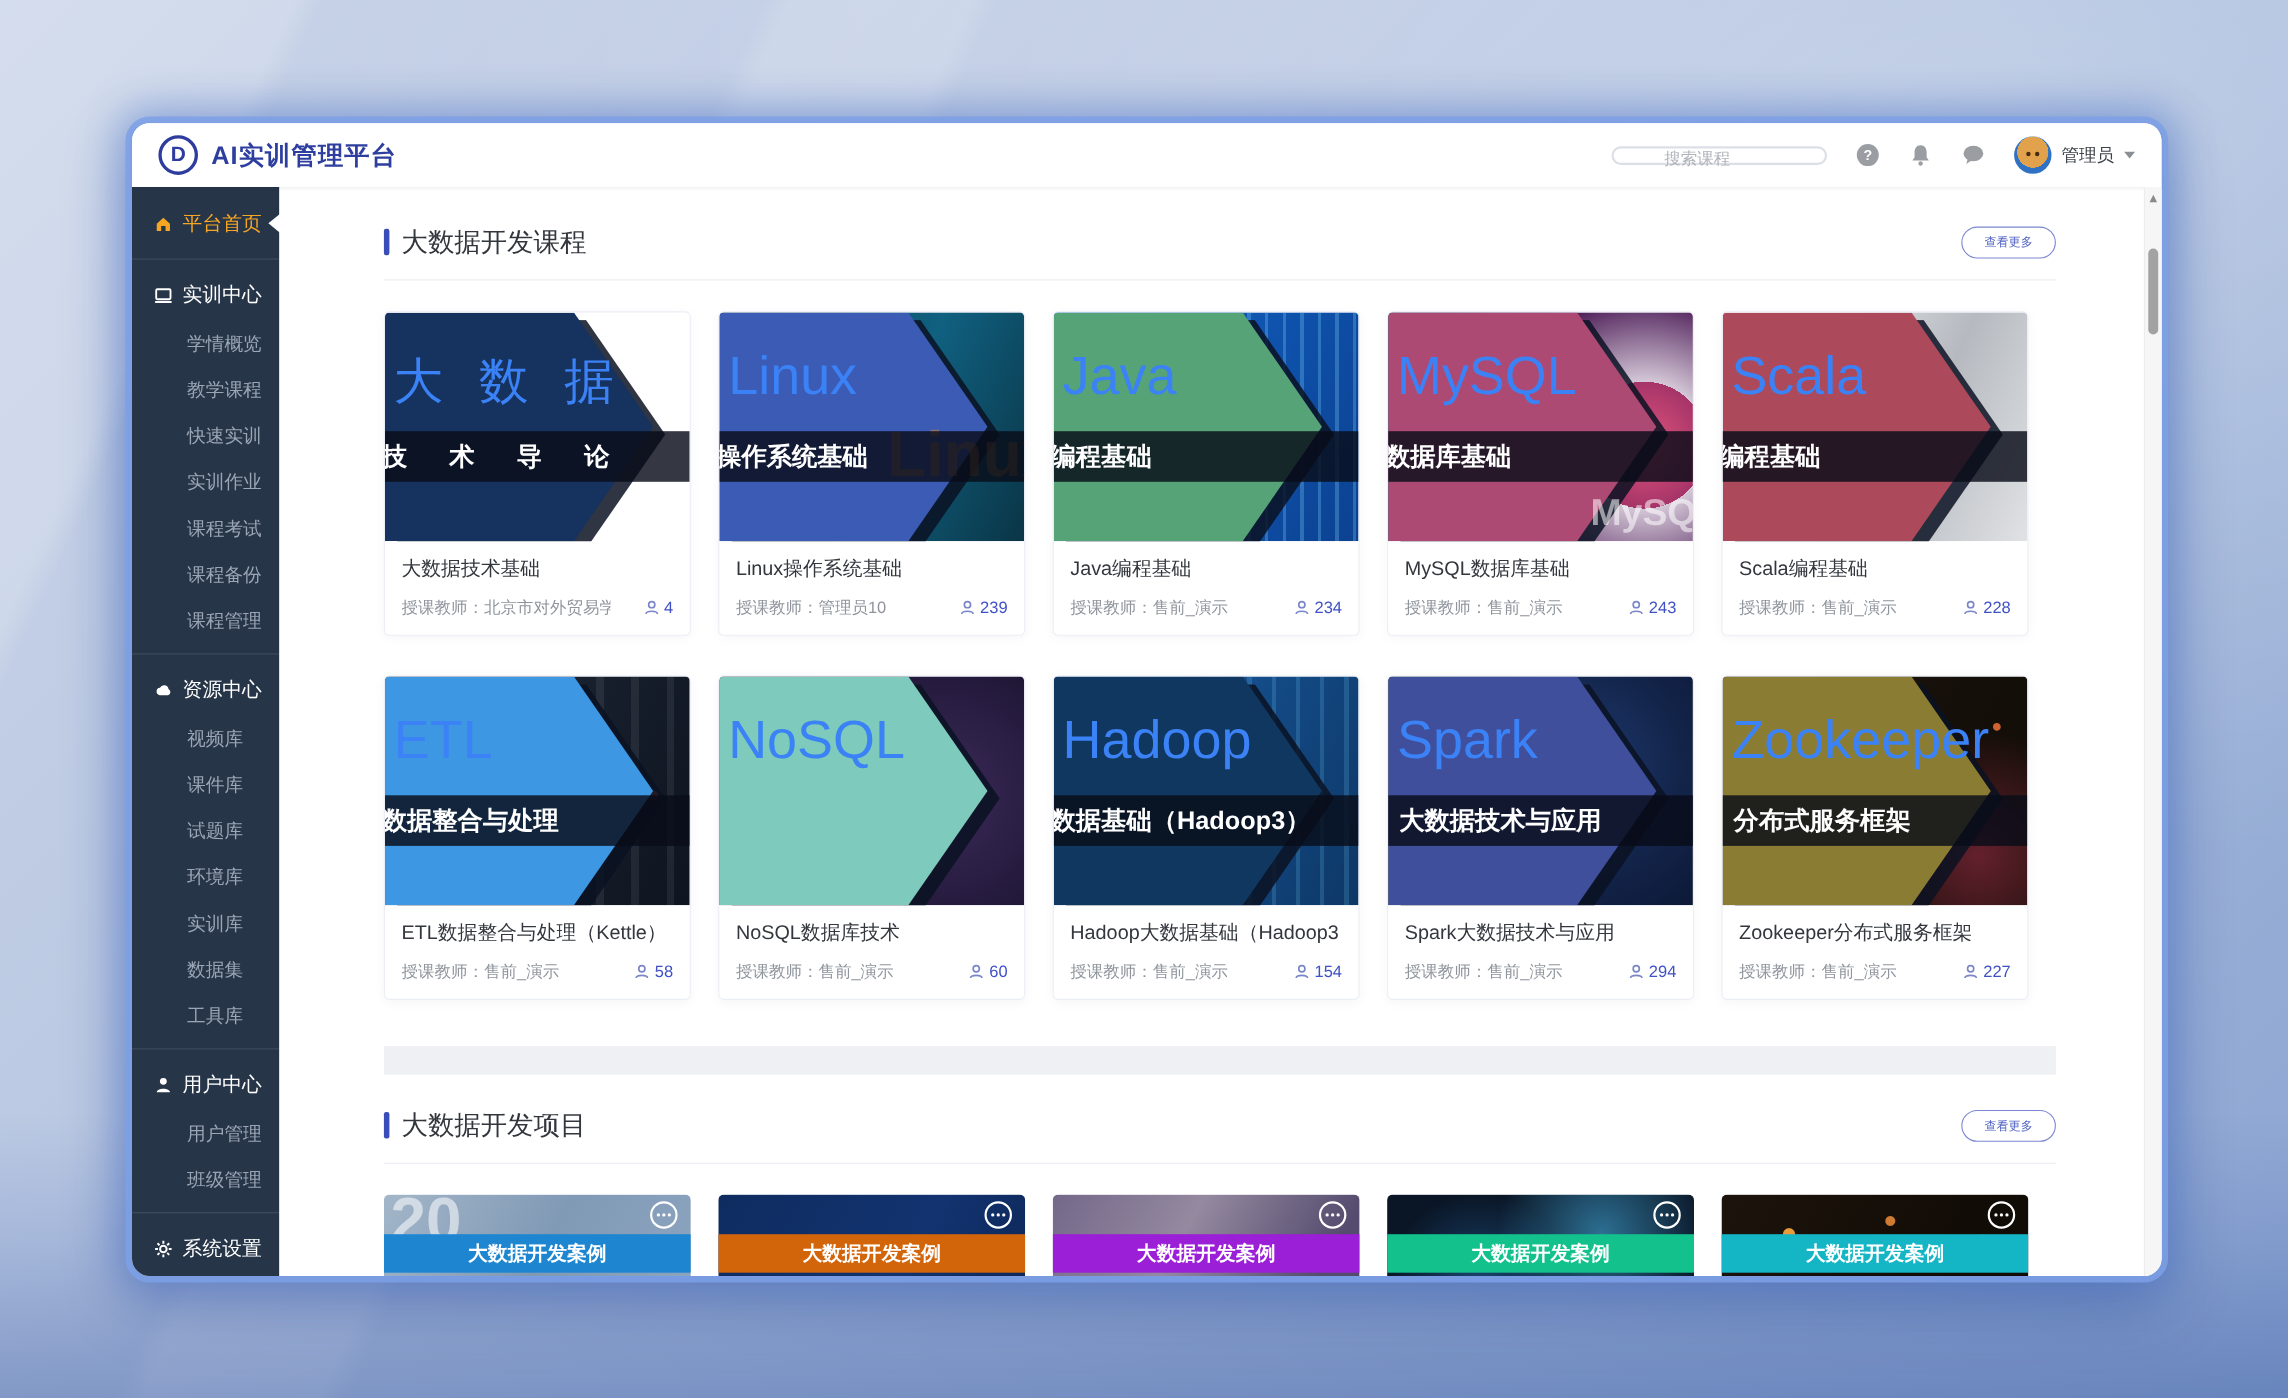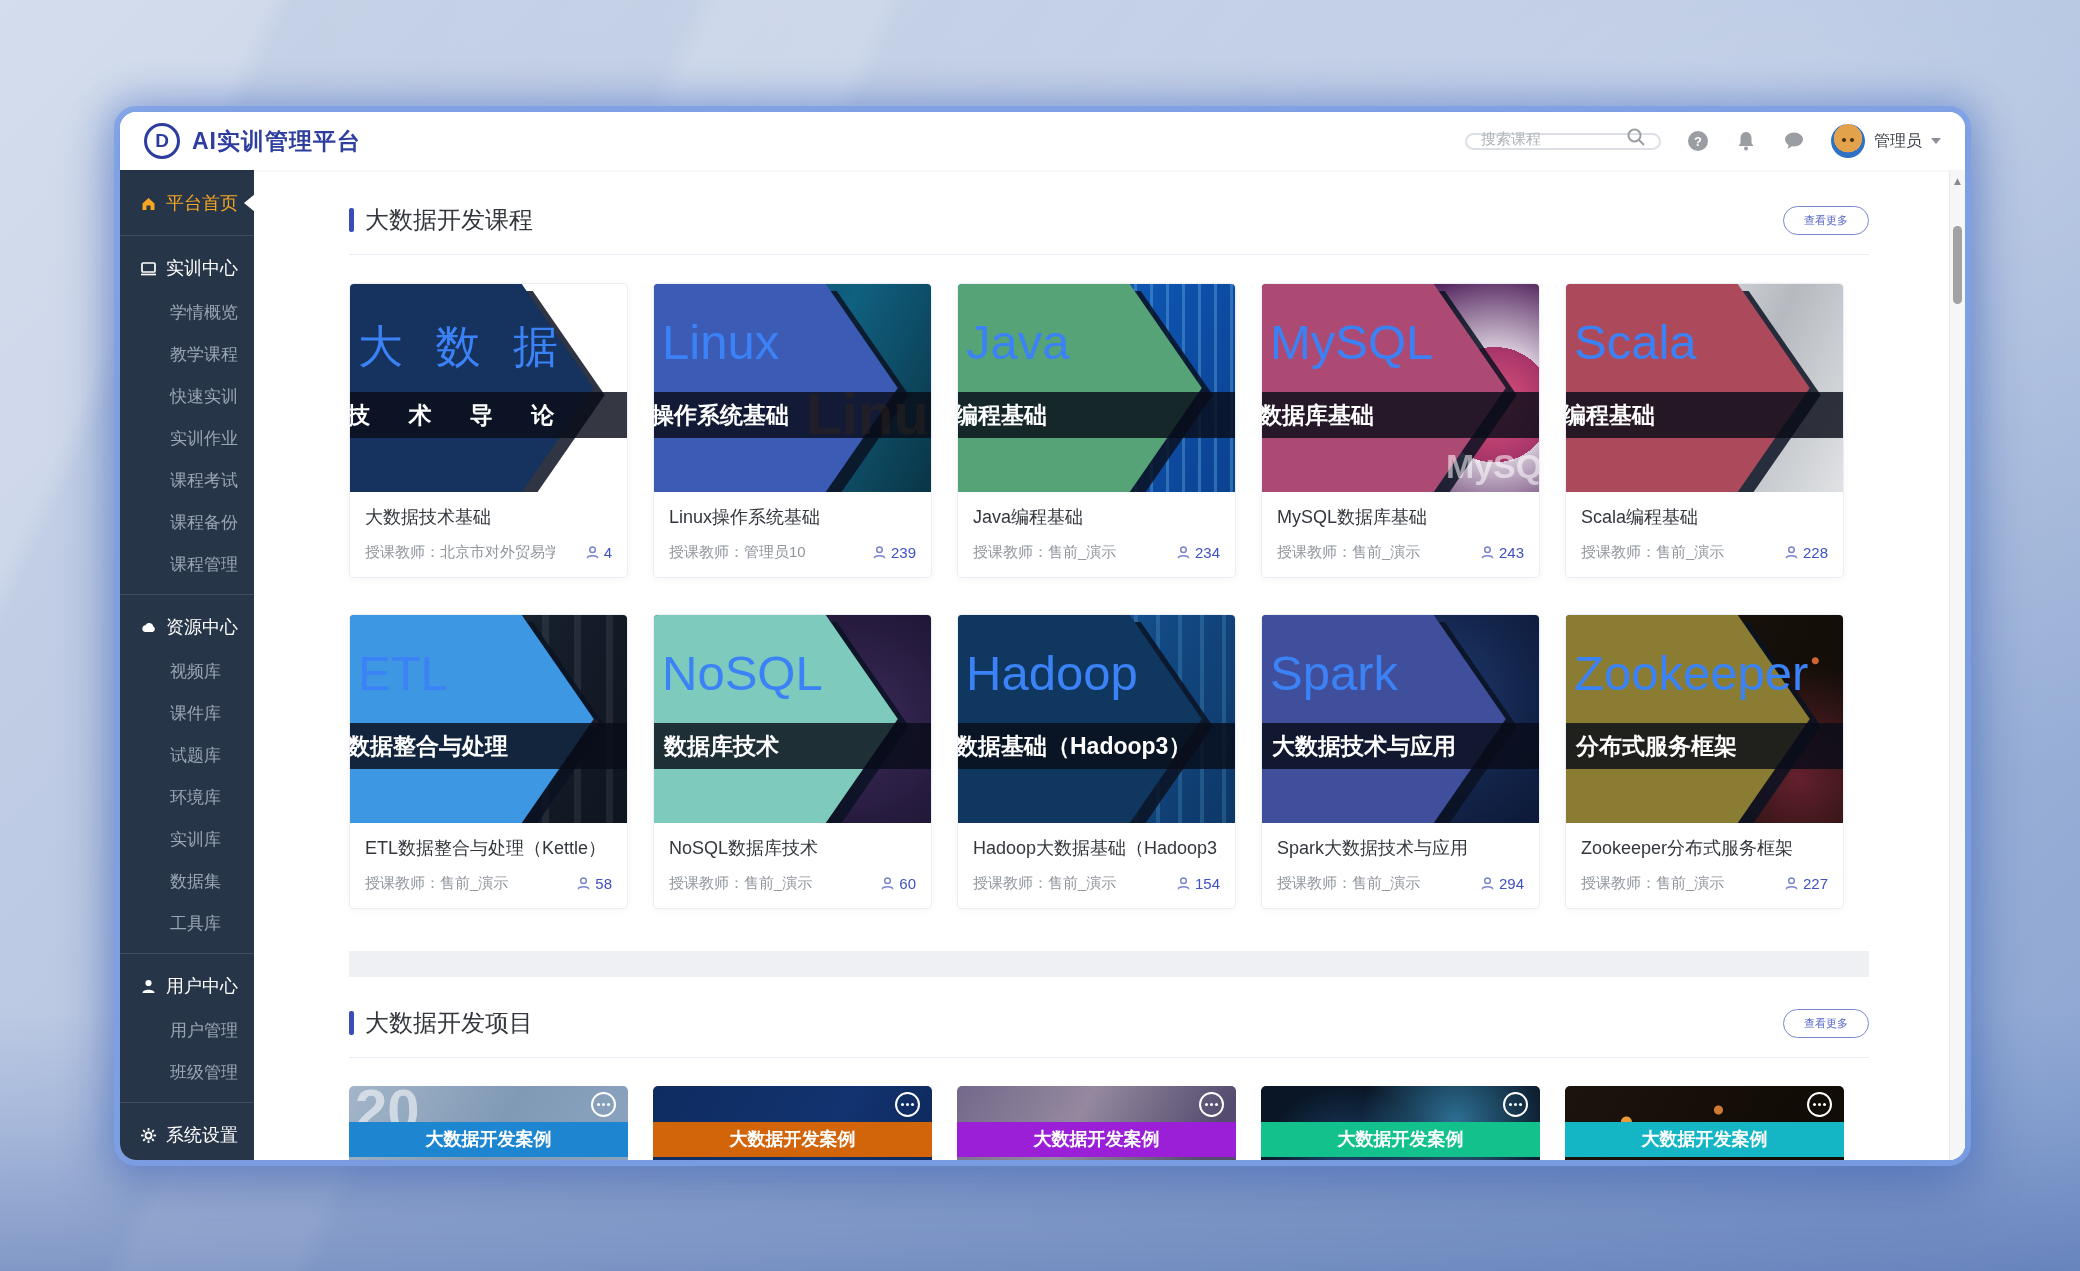--- a/index.html
+++ b/index.html
@@ -18,21 +18,21 @@
   .window{position:absolute;left:120px;top:112px;width:1845px;height:1048px;background:#fff;border-radius:16px;
     box-shadow:0 0 0 6px rgba(125,160,230,.85), 0 0 34px 14px rgba(80,120,205,.45), 0 22px 60px rgba(25,55,130,.35);z-index:2;}
 
   
   .hd{height:58px;display:flex;align-items:center;padding:0 24px;background:#fff;border-radius:16px 16px 0 0;
       box-shadow:0 1px 3px rgba(0,0,0,.06);position:relative;z-index:5;}
   .logo{width:36px;height:36px;border-radius:50%;border:3px solid #2d3c9e;box-sizing:border-box;
         display:flex;align-items:center;justify-content:center;color:#2d3c9e;font-weight:bold;font-size:19px;}
   .app-title{margin-left:12px;font-size:23px;font-weight:bold;color:#2e3e9f;letter-spacing:1px;}
   .hd-right{margin-left:auto;display:flex;align-items:center;gap:26px;}
-  .search{display:flex;align-items:flex-end;width:196px;height:17px;border:2px solid #dcdfe6;border-radius:18px;padding:0 12px;box-sizing:border-box;}
+  .search{display:flex;align-items:center;width:196px;height:17px;border:2px solid #dcdfe6;border-radius:18px;padding:0 12px;box-sizing:border-box;flex-direction:column;}
   .search input{border:none;outline:none;flex:1;font-size:15px;color:#555;background:transparent;width:100px;font-family:inherit;}
   .search input::placeholder{color:#b0b3ba;}
   .hicon{width:22px;height:22px;display:block;cursor:pointer;}
   .userbox{display:flex;align-items:center;gap:9px;cursor:pointer;}
   .avatar{width:34px;height:34px;border-radius:50%;background:radial-gradient(circle at 50% 42%, #e2a14b 0 54%, #2f72c4 55% 100%);position:relative;}
   .avatar::before{content:"";position:absolute;left:11px;top:14px;width:4px;height:4px;border-radius:50%;background:#4a2b12;box-shadow:8px 0 0 #4a2b12;}
   .uname{font-size:16px;color:#3d4248;}
   .caret{width:0;height:0;border-left:5px solid transparent;border-right:5px solid transparent;border-top:6px solid #8a8f96;}
 
   
@@ -380,23 +380,20 @@
       </div>
     </div>
   </div>
             <div class="card">
     <div class="cover">
       <div class="cover-bg bg-nosql"></div>
 
       <div class="chev-shadow"></div>
       <div class="chev" style="background: rgb(126, 202, 189);"></div>
       <div class="big">NoSQL</div>
-      <div class="band">
-                  <span class="sub">数据库技术</span>
-                </div>
     </div>
     <div class="info">
       <div class="c-title">NoSQL数据库技术</div>
       <div class="meta">
         <span class="teacher">授课教师：售前_演示</span>
         <span class="cnt">
           <svg width="15" height="15" viewBox="0 0 16 16">
                       <circle cx="8" cy="5" r="3" fill="none" stroke="#7a86c9" stroke-width="1.6"></circle>
                       <path d="M2.5 14 C2.5 10.5 13.5 10.5 13.5 14" fill="none" stroke="#7a86c9" stroke-width="1.6"></path>
                     </svg>

